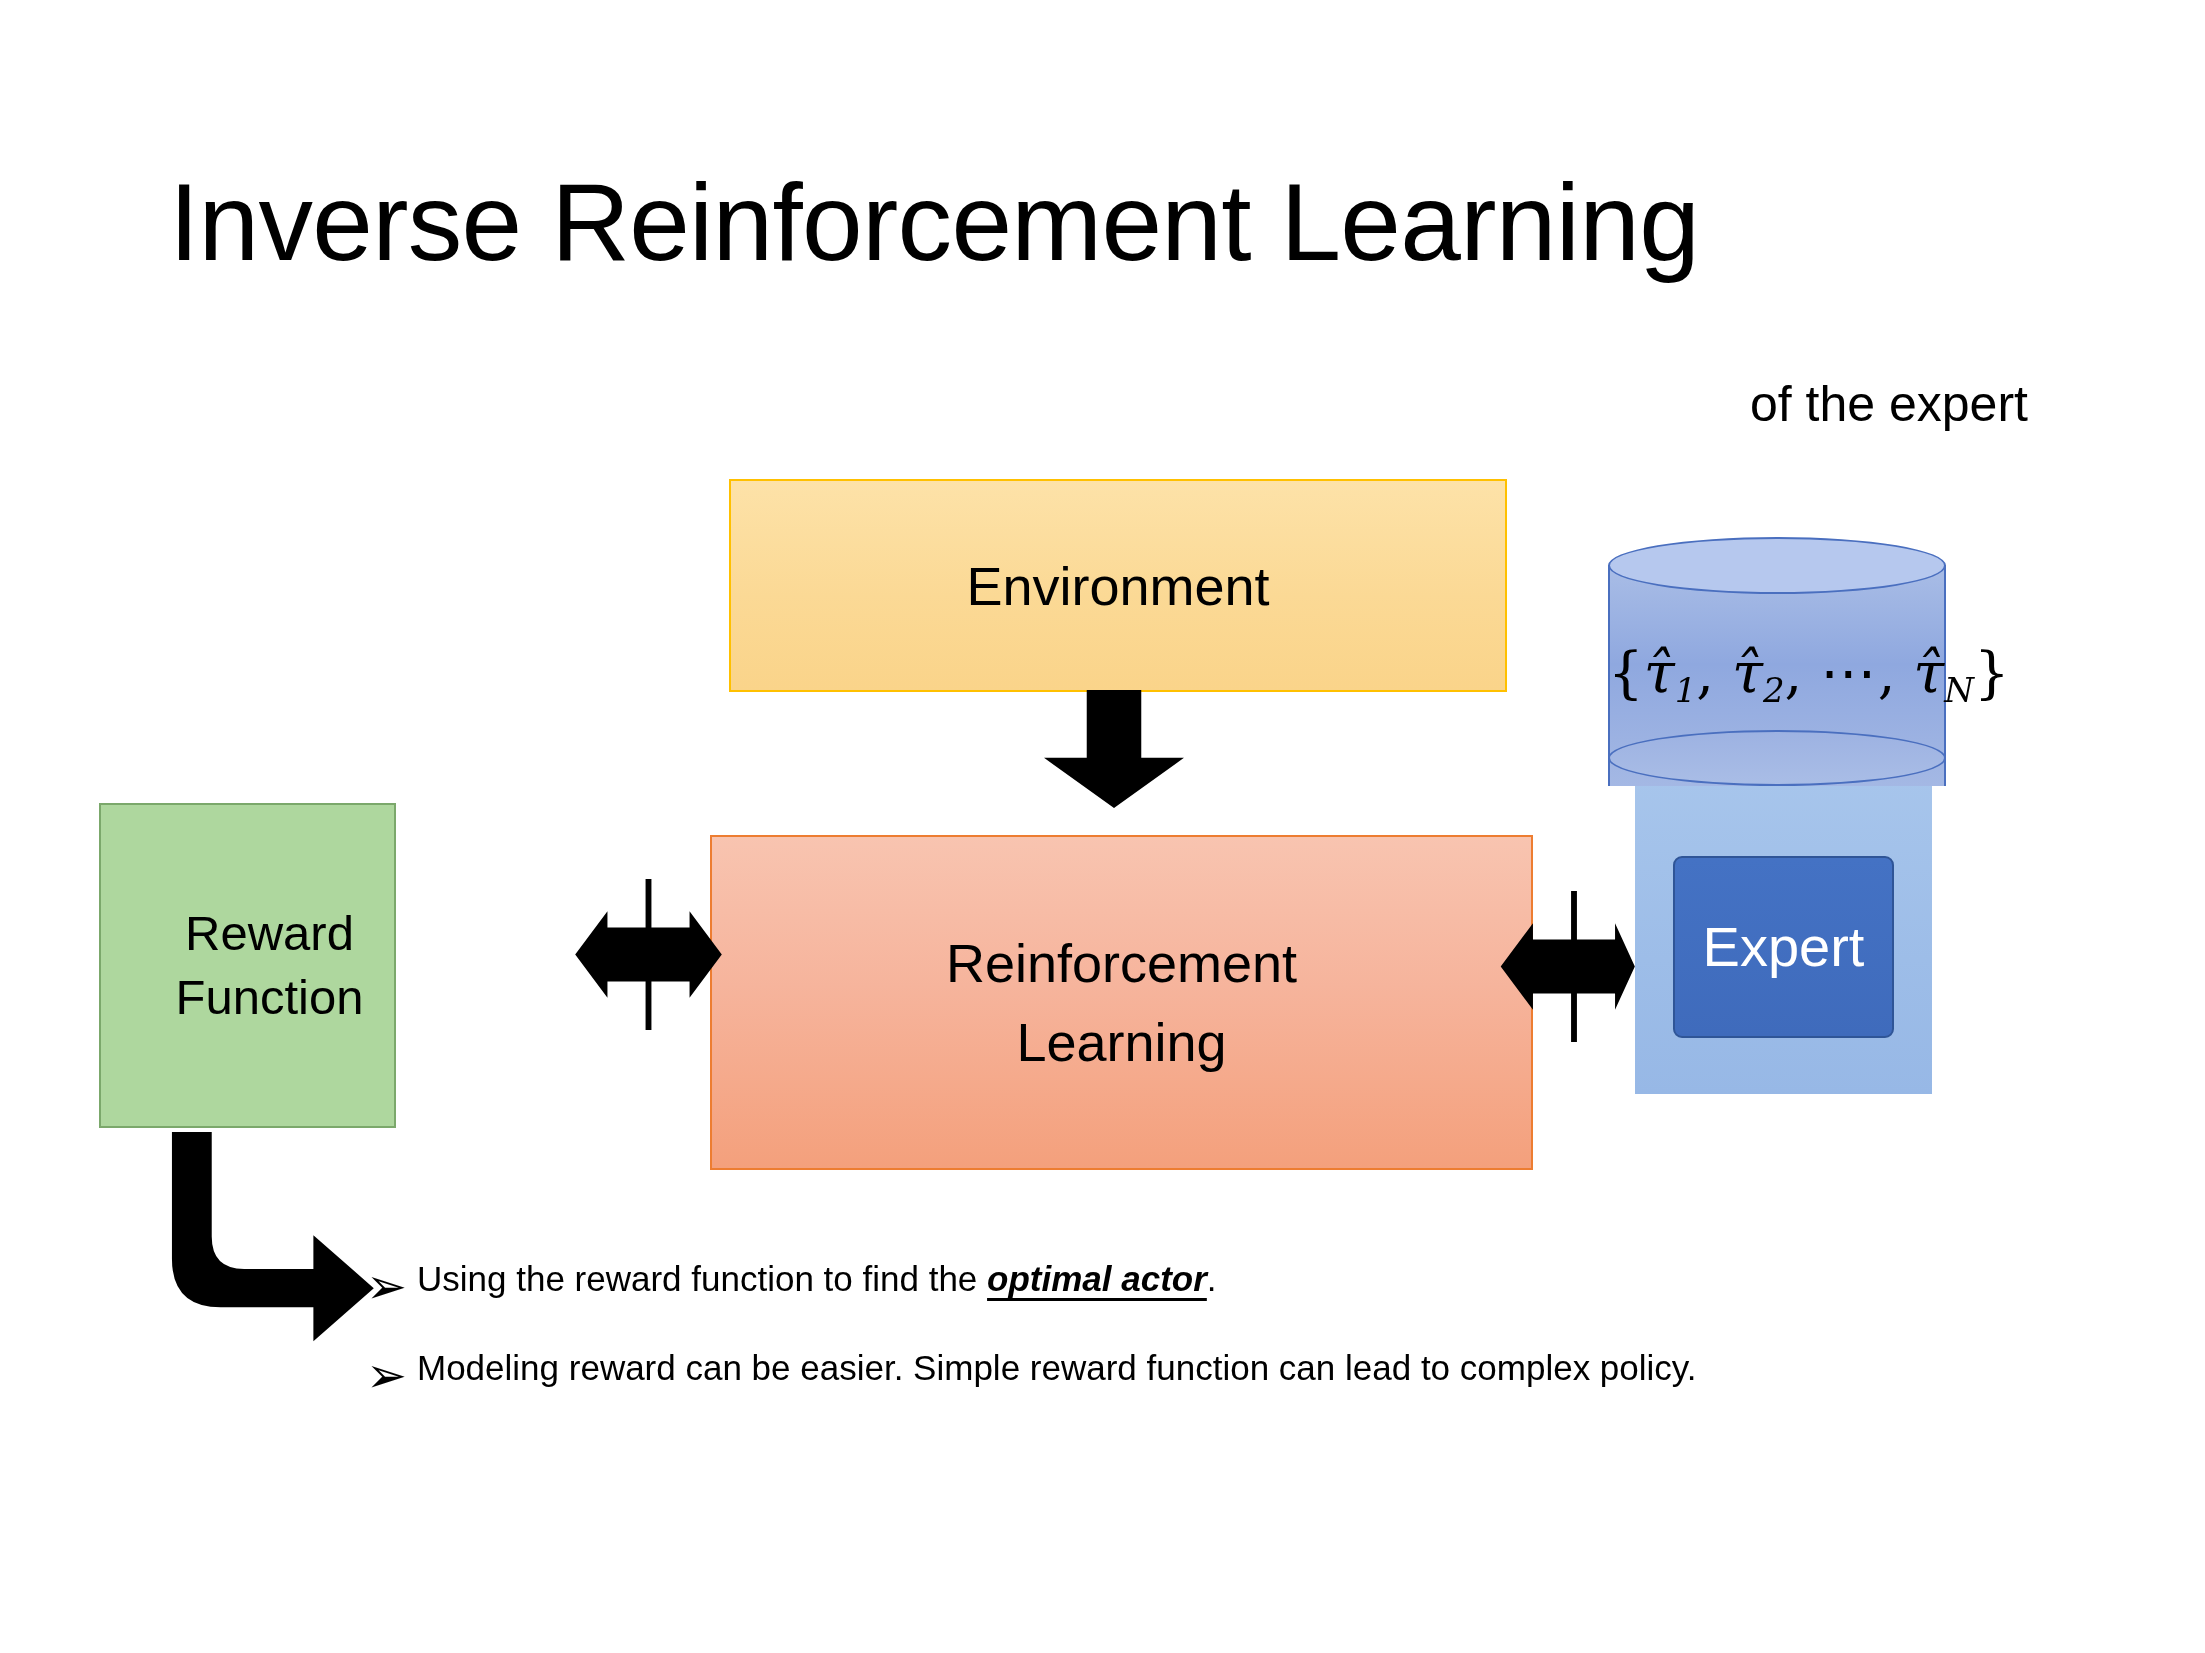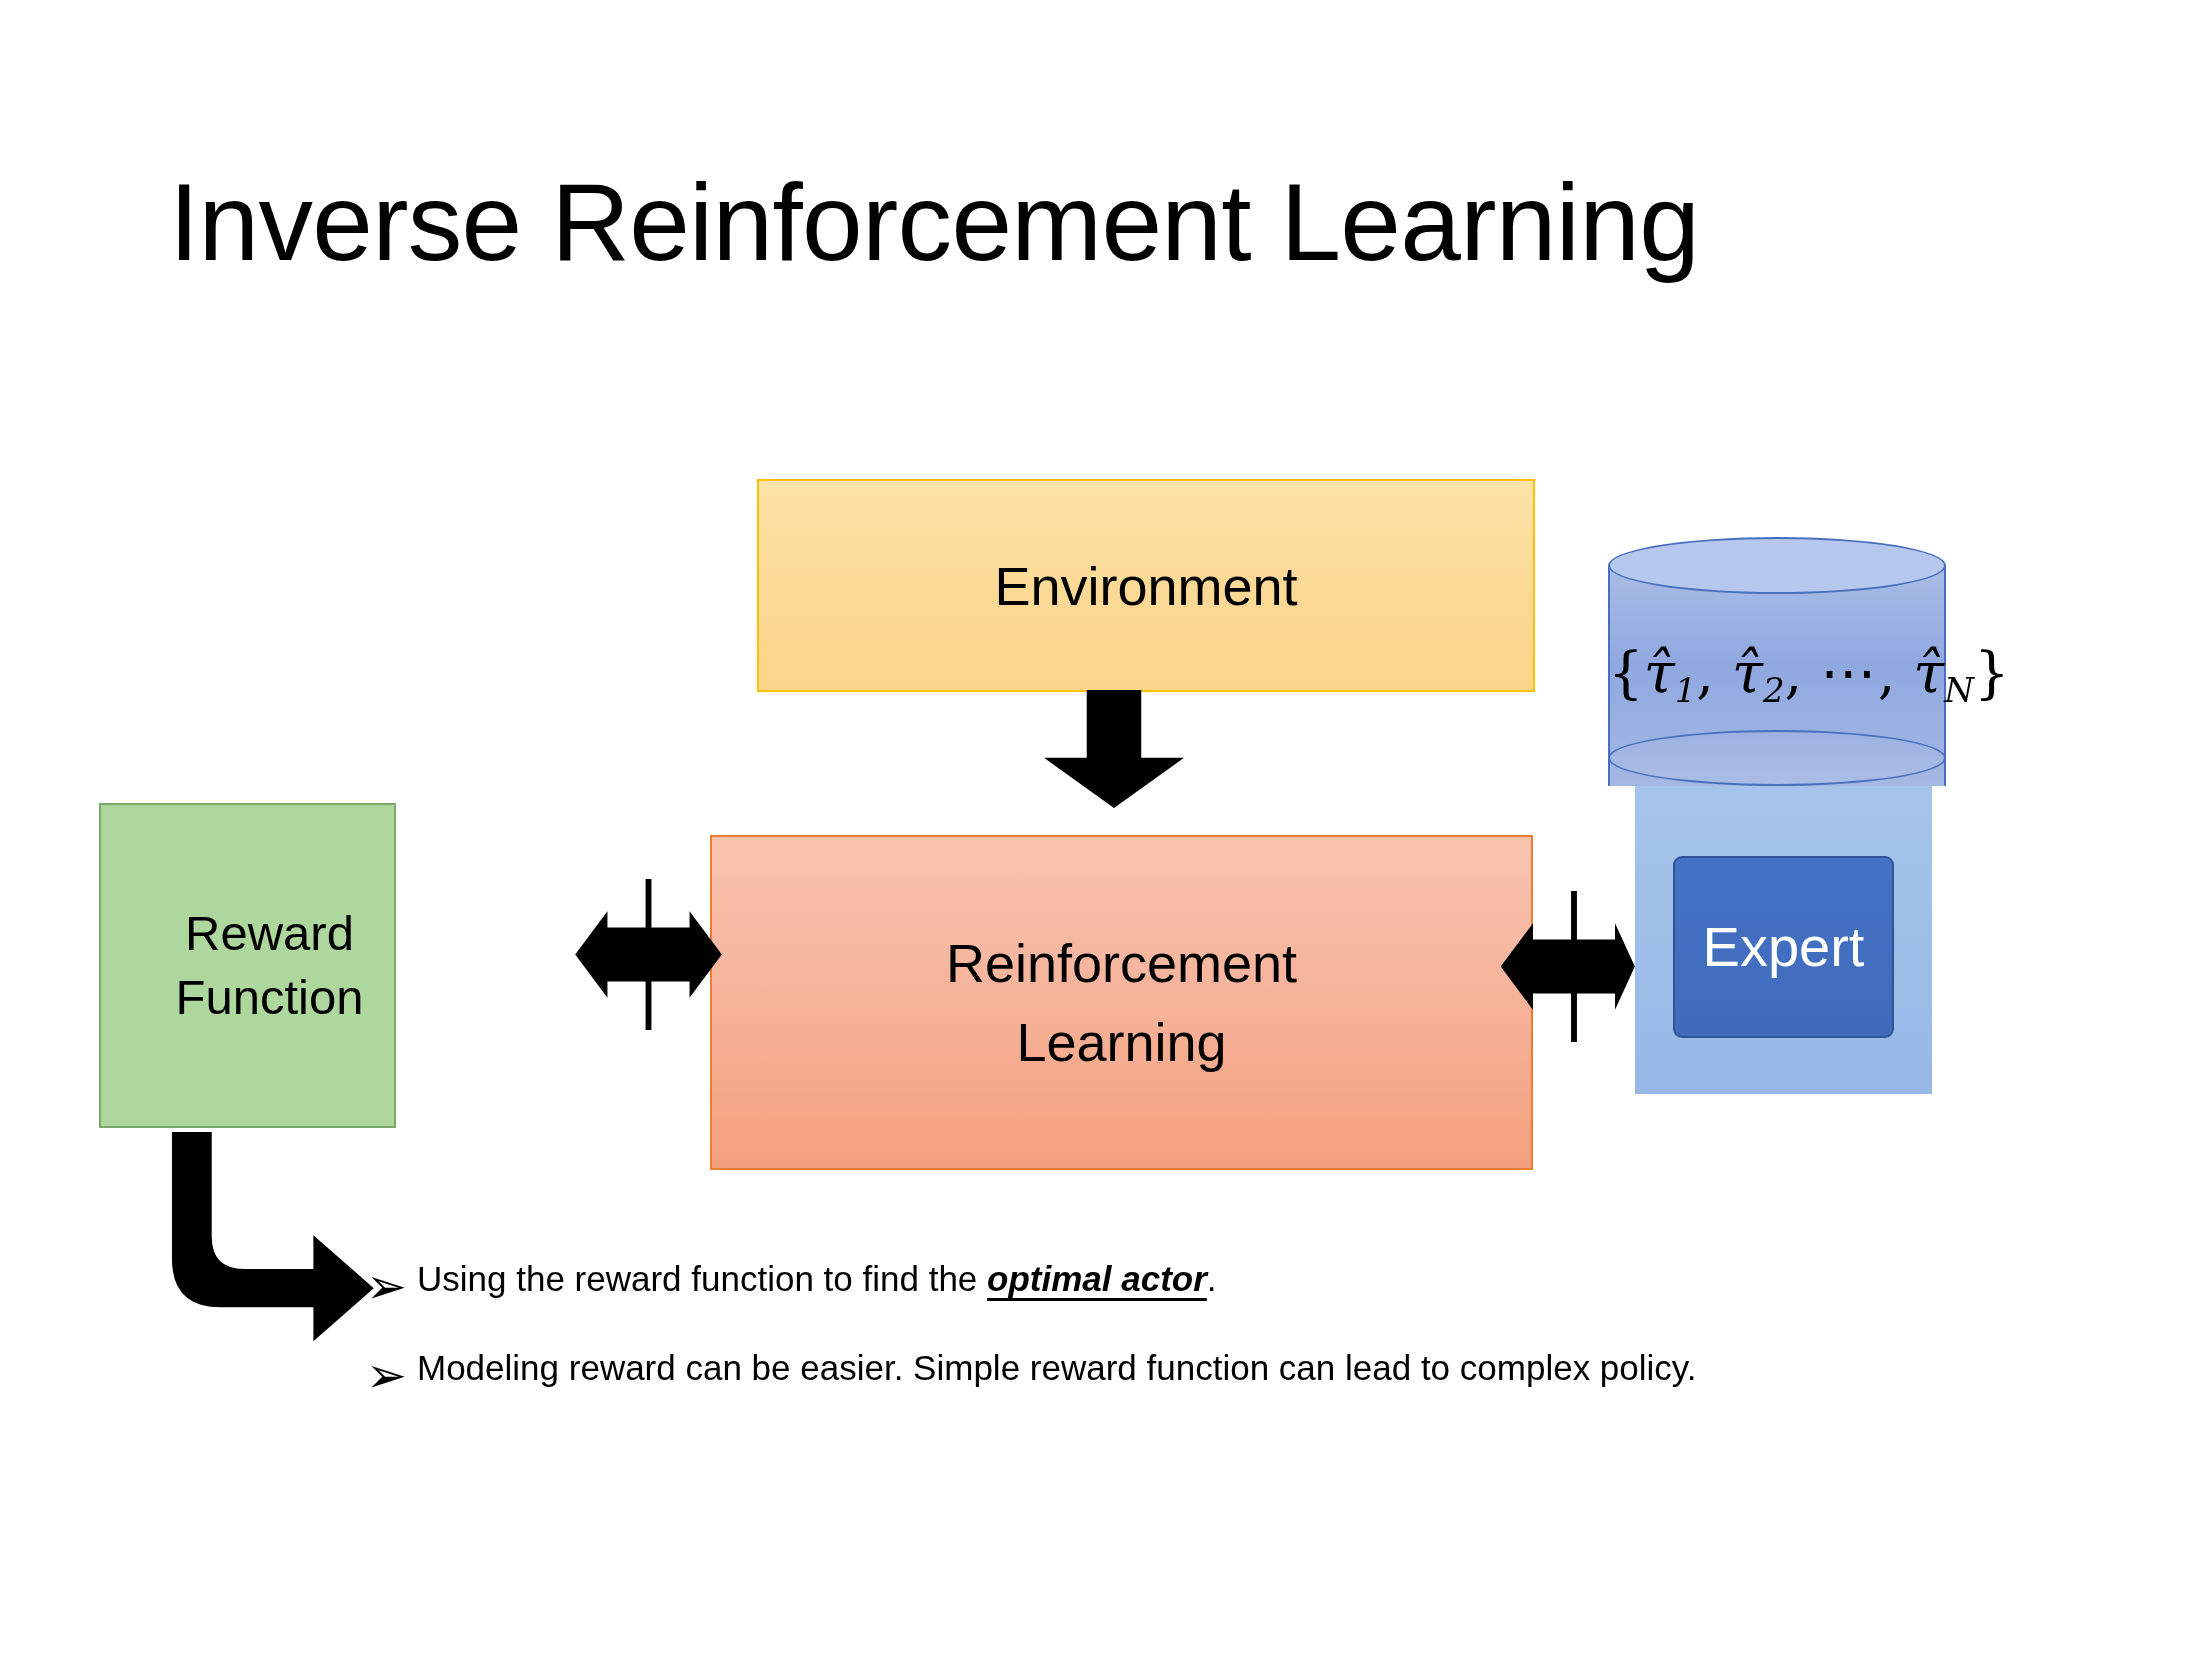--- a/index.html
+++ b/index.html
@@ -44,21 +44,20 @@
     left: 729px;
     top: 479px;
     width: 778px;
     height: 213px;
     background: linear-gradient(180deg, #FDE2A8 0%, #FBD995 55%, #FAD48A 100%);
     border: 2.2px solid #FFC000;
     box-sizing: border-box;
     display: flex;
     align-items: center;
     justify-content: center;
-    margin-left: 28px;
   }
   #environment-label {
     font-size: 54px;
     color: #000000;
     line-height: 1;
   }
 
   
   #rl-box {
     position: absolute;
@@ -281,20 +280,21 @@
 
   <svg id="quad-arrow-left" class="arrow-svg" viewBox="0 0 200 206" width="147" height="151">
     <polygon fill="#000000" points="96,0 96,66 44,66 44,44 0,103 44,162 44,140 96,140 96,206 104,206 104,140 156,140 156,162 200,103 156,44 156,66 104,66 104,0"></polygon>
   </svg>
 
   <svg id="quad-arrow-right" class="arrow-svg" viewBox="0 0 166 206" width="122" height="151">
     <polygon fill="#000000" points="79,0 79,66 27,66 27,44 -17,103 27,162 27,140 79,140 79,206 87,206 87,140 139,140 139,162 166,103 139,44 139,66 87,66 87,0"></polygon>
   </svg>
 
   <div id="demo-caption">
+    <div>of the expert</div>
   </div>
 
   <div id="expert-panel"></div>
 
   <div id="demo-cylinder">
     <div id="cyl-body"></div>
     <div id="cyl-bottom"></div>
     <div id="cyl-top"></div>
     <div id="cyl-formula">
       <span class="brace">{</span><span>τ̂</span><span class="sub">1</span><span class="brace">,</span> <span>τ̂</span><span class="sub">2</span><span class="brace">,</span> <span class="dots">⋯</span><span class="brace">,</span> <span>τ̂</span><span class="sub">N</span><span class="brace">}</span>

